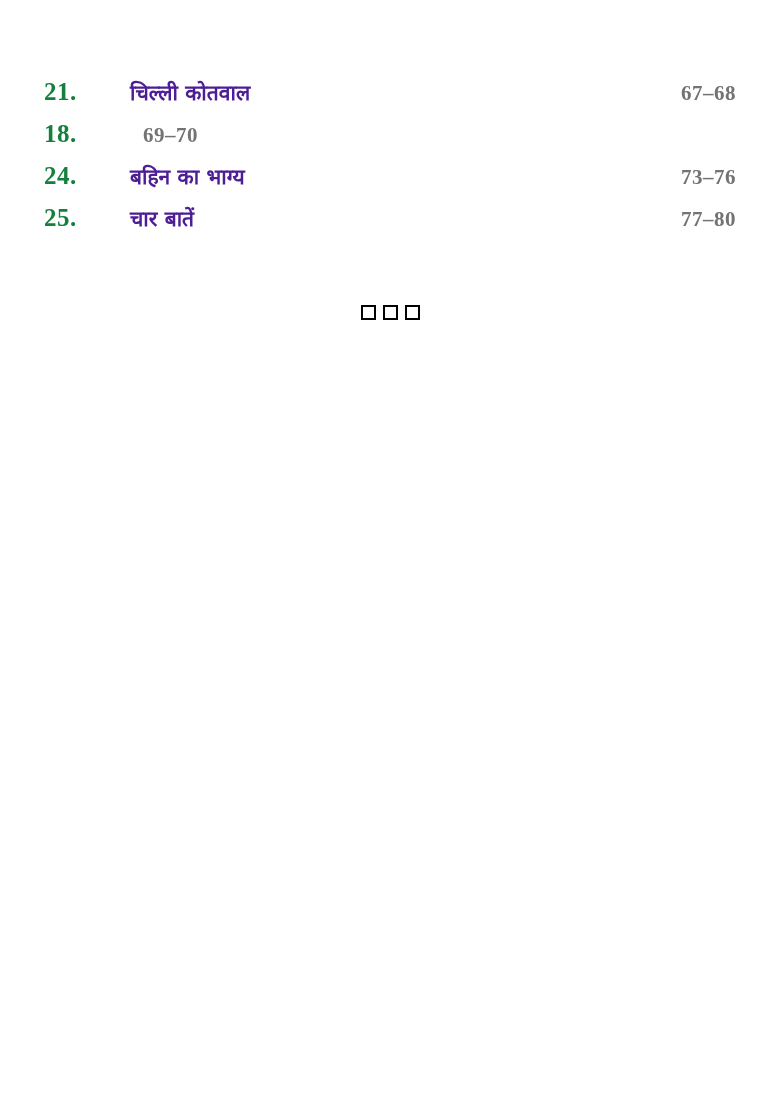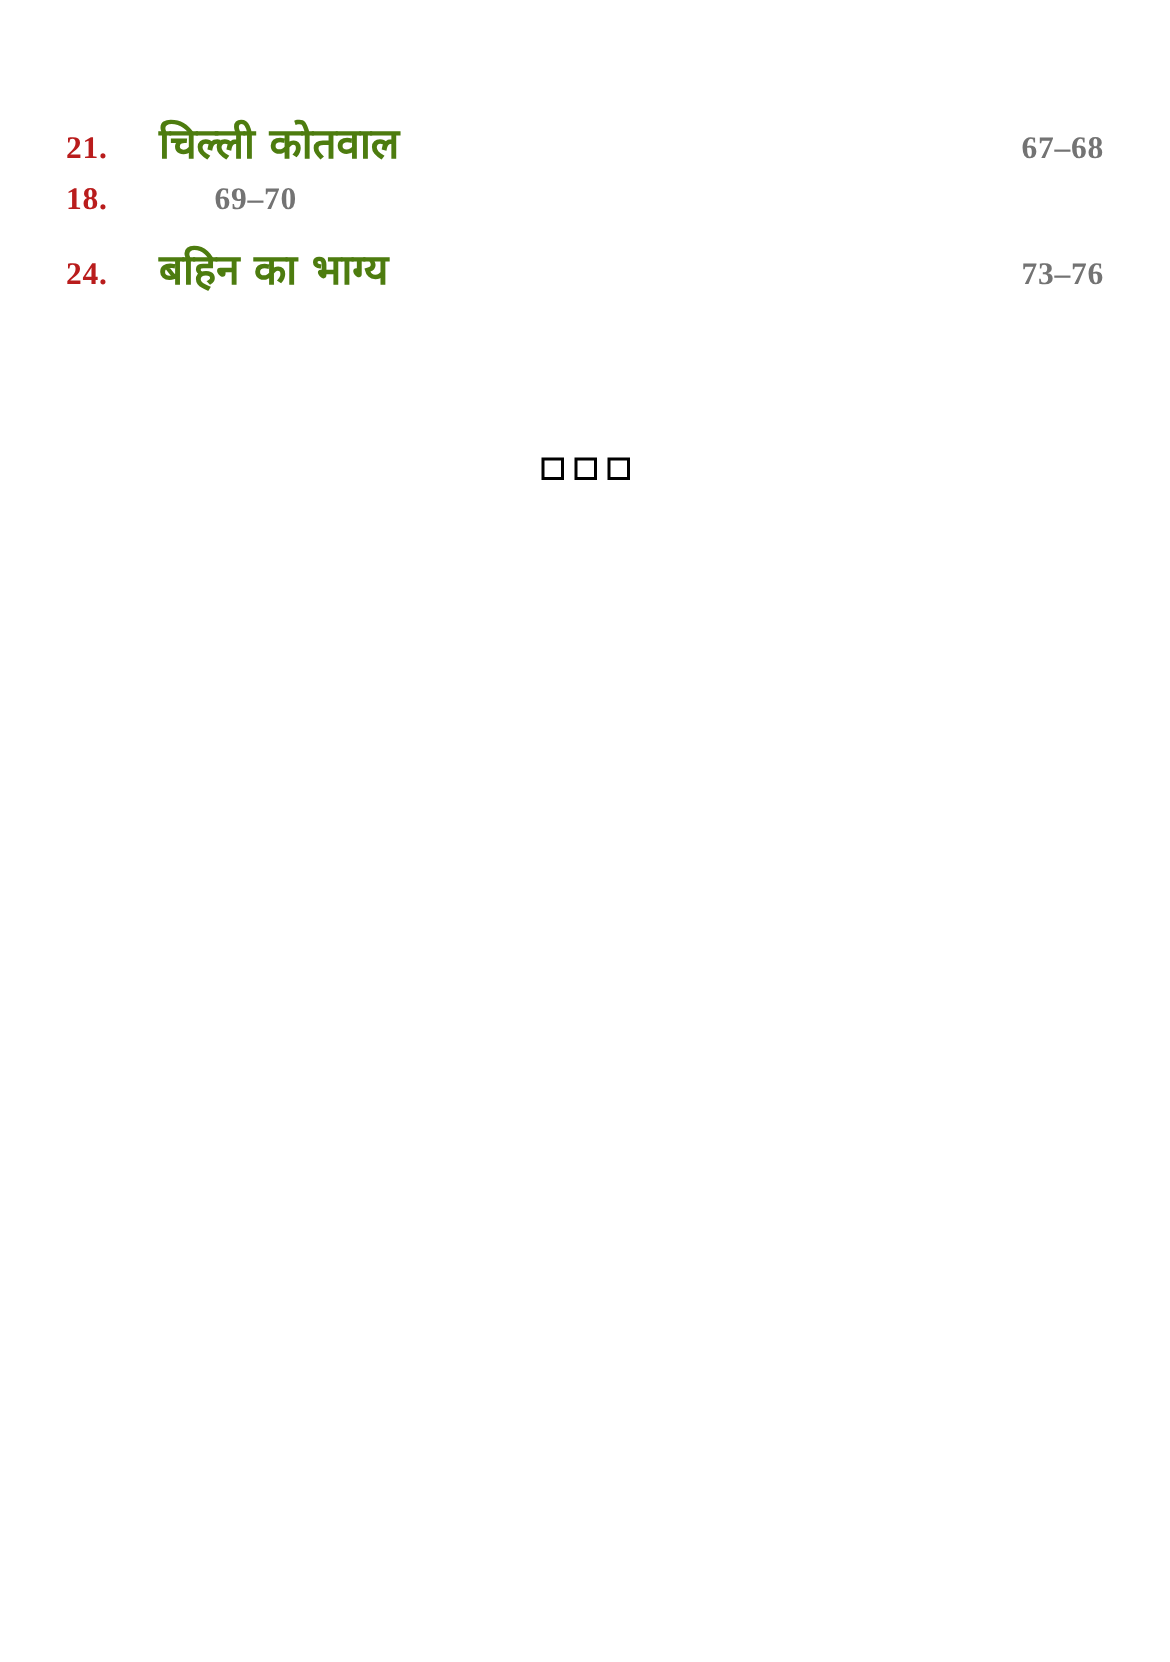--- a/index.html
+++ b/index.html
@@ -30,33 +30,34 @@
     width: 692px;
   }
   .toc-row {
     display: flex;
     align-items: baseline;
     height: 42px;
   }
   .toc-num {
     width: 62px;
     flex: 0 0 62px;
-    font-size: 21px;
+    font-size: 25px;
     font-family: "Liberation Serif", "DejaVu Serif", serif;
     font-weight: 700;
     letter-spacing: 0.5px;
-    color: #b91c1c;
+    color: #15803d;
   }
   .toc-title {
     flex: 1 1 auto;
-    font-size: 28px;
+    font-size: 21px;
     font-family: "DejaVu Sans", "Liberation Sans", sans-serif;
     font-weight: 700;
-    color: #4d7c0f;
+    color: #4c1d95;
     line-height: 1.25;
+    margin-left: 24px;
   }
   .toc-pages {
     flex: 0 0 auto;
     min-width: 92px;
     text-align: right;
     font-size: 21px;
     font-family: "Liberation Serif", "DejaVu Serif", serif;
     font-weight: 700;
     letter-spacing: 0.5px;
     color: #737373;
@@ -96,20 +97,25 @@
       <span class="toc-pages">69–70</span>
     </div>
 
 
     <div class="toc-row">
       <span class="toc-num">24.</span>
       <span class="toc-title">बहिन का भाग्य</span>
       <span class="toc-pages">73–76</span>
     </div>
 
+    <div class="toc-row">
+      <span class="toc-num">25.</span>
+      <span class="toc-title">चार बातें</span>
+      <span class="toc-pages">77–80</span>
+    </div>
 
   </div>
 
   <div class="ornament">
     <span class="sq"></span>
     <span class="sq"></span>
     <span class="sq"></span>
   </div>
 
 </div>

